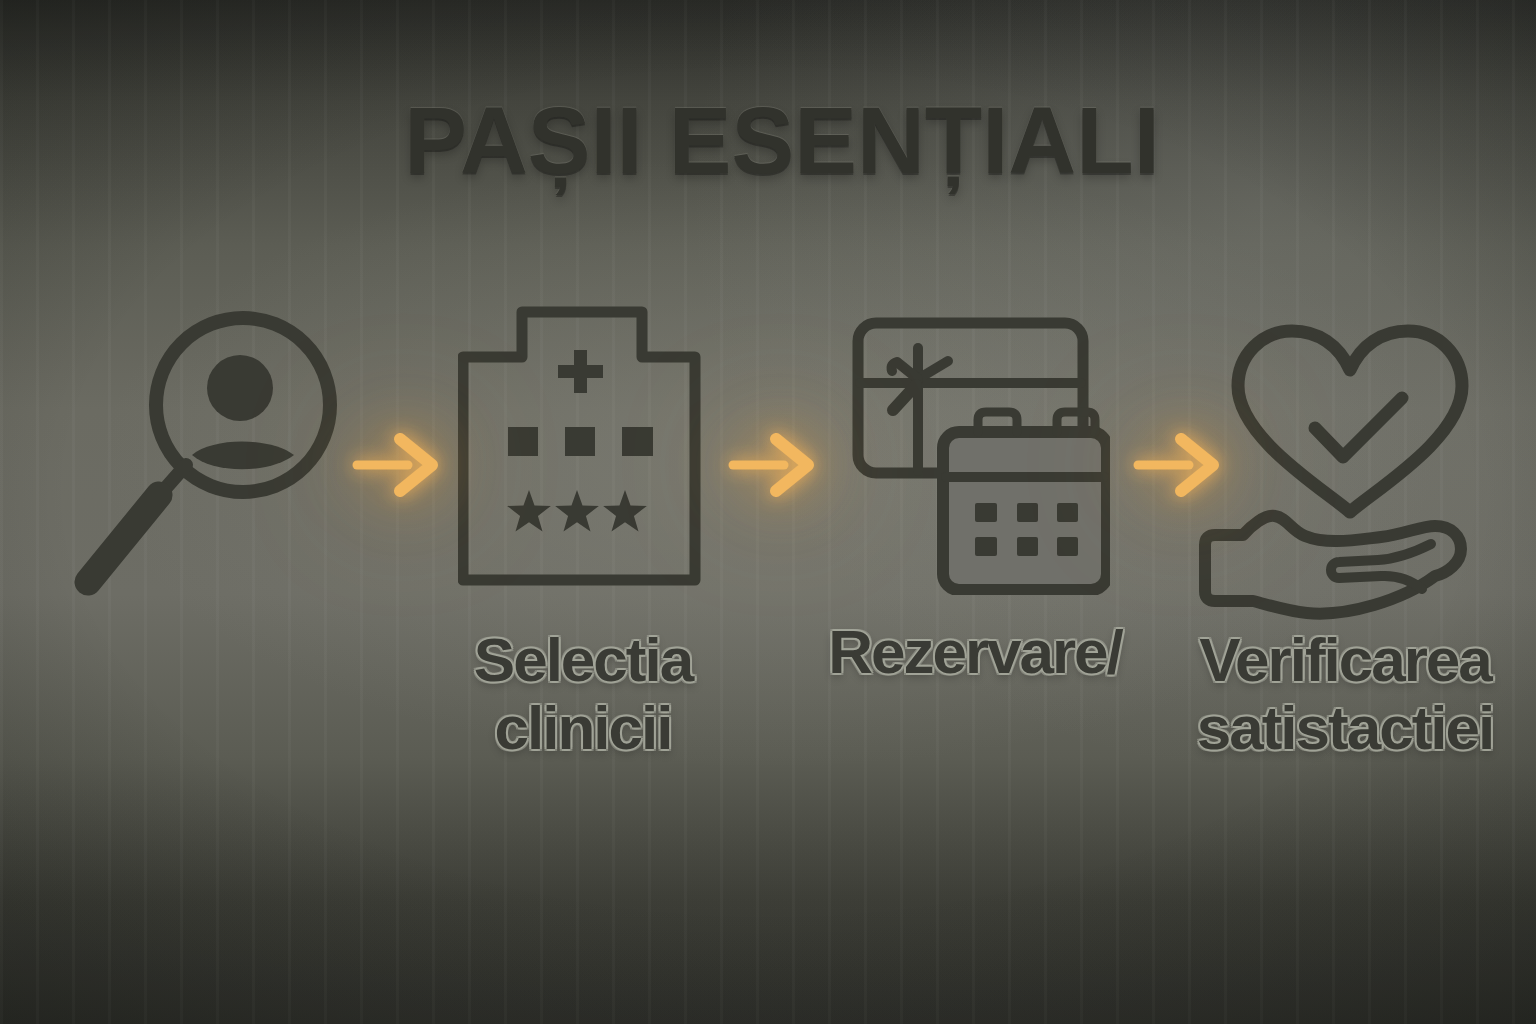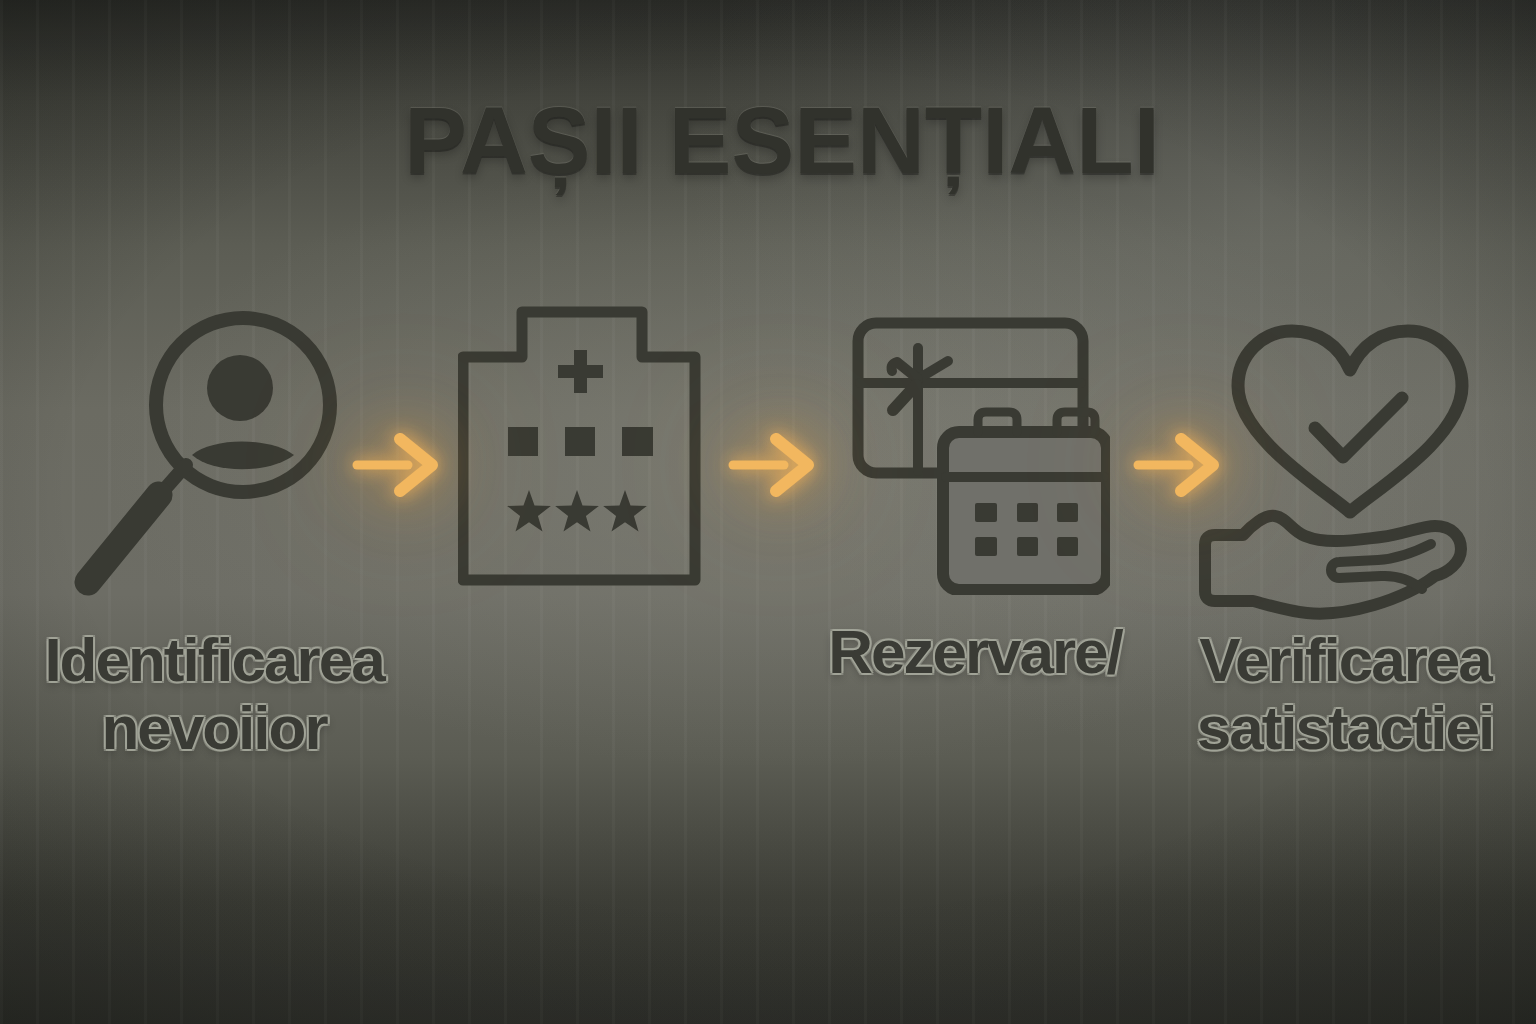--- a/index.html
+++ b/index.html
@@ -112,25 +112,23 @@
   </svg>
   <svg class="arrow arr-2" width="88" height="64" viewBox="0 0 88 64">
     <line class="shaft" x1="5" y1="32" x2="56" y2="32"></line>
     <path class="head" d="M48,6 L80,32 L48,58"></path>
   </svg>
   <svg class="arrow arr-3" width="88" height="64" viewBox="0 0 88 64">
     <line class="shaft" x1="5" y1="32" x2="56" y2="32"></line>
     <path class="head" d="M48,6 L80,32 L48,58"></path>
   </svg>
 
-  <div class="label lbl-1">
-    <div>Identificarea</div>
-    <div>nevoiior</div>
-  </div>
   <div class="label lbl-2">
+    <div>Selectia</div>
+    <div>clinicii</div>
   </div>
   <div class="label lbl-3">
     <div>Rezervare/</div>
   </div>
   <div class="label lbl-4">
     <div>Verificarea</div>
     <div>satistactiei</div>
   </div>
 </div>
 

